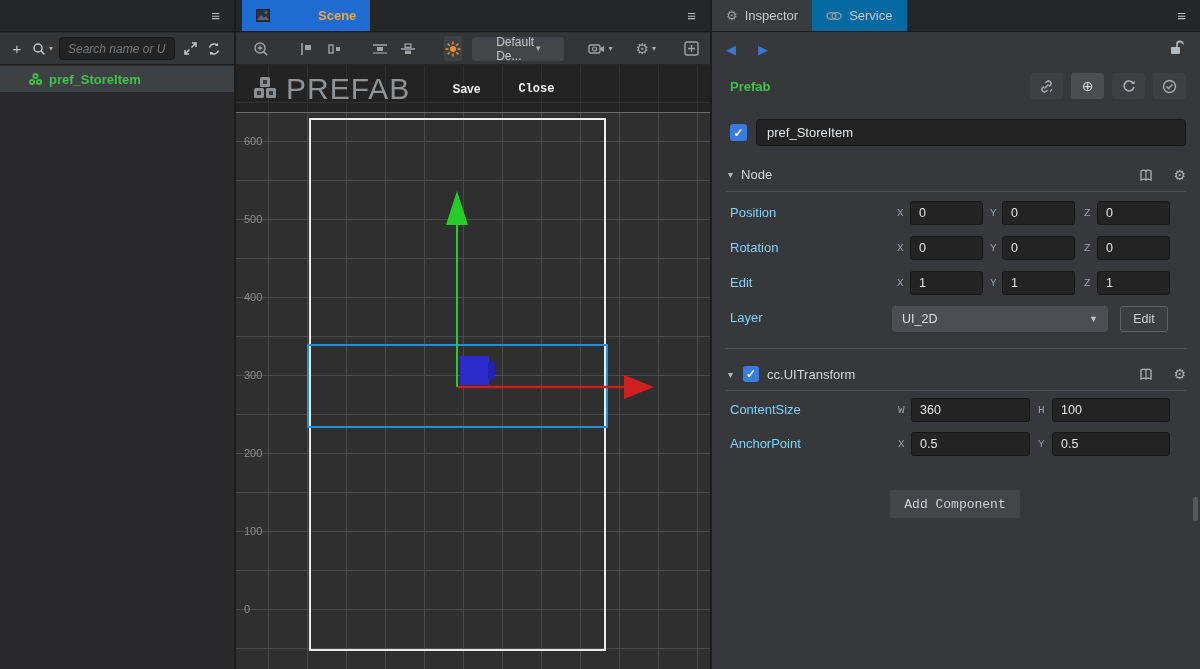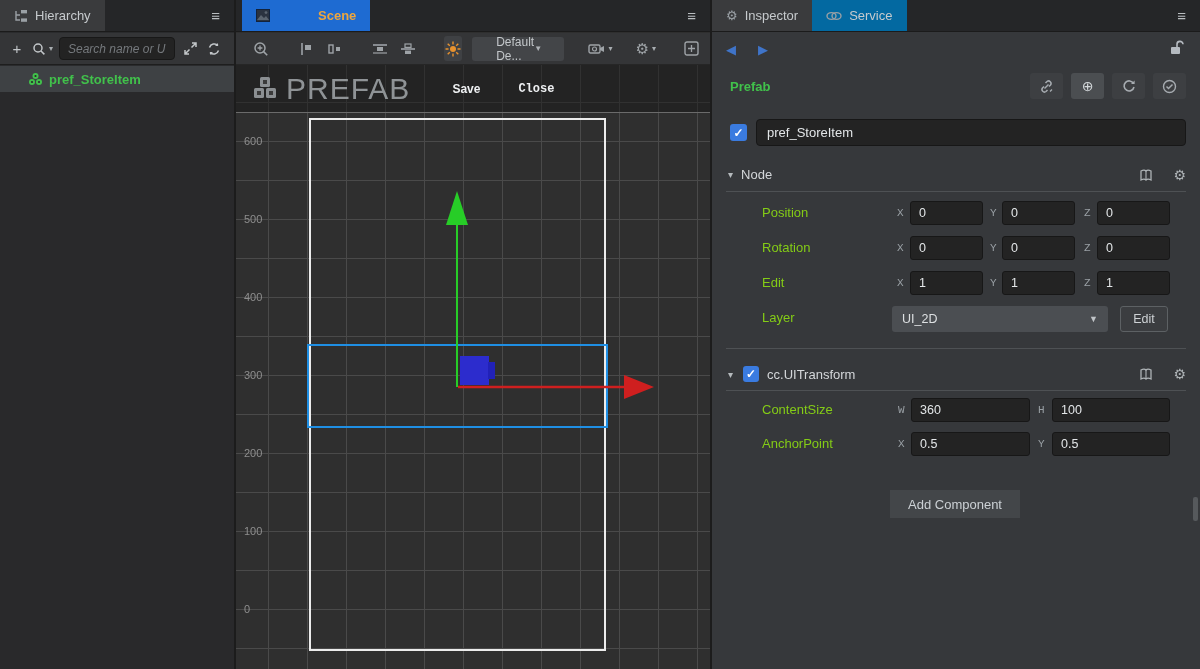--- a/index.html
+++ b/index.html
@@ -48,48 +48,38 @@
   .nav-arrow{font-size:13px;color:#3f74c9;}
   .prefab-label{color:#41c14b;font-size:13px;font-weight:bold;}
   .pf-btn{width:33px;height:26px;border-radius:3px;background:#3d3f42;display:flex;align-items:center;justify-content:center;color:#a6abb0;font-size:14px;}
   .pf-btn.active{background:#4b4e51;color:#d3d7da;}
   .checkbox{width:17px;height:17px;background:#3a7be0;border-radius:3px;color:#fff;font-size:12px;display:flex;align-items:center;justify-content:center;font-weight:bold;}
   .name-input{position:absolute;left:44px;right:14px;height:27px;background:#232323;border:1px solid #171717;border-radius:4px;color:#e3e6e8;font-size:13px;padding:0 10px;outline:none;}
   .sec-caret{font-size:10px;color:#b5babd;}
   .sec-title{font-size:13px;color:#d4d7da;margin-left:8px;}
   .sec-icons{position:absolute;right:14px;display:flex;gap:20px;color:#aeb3b6;font-size:14px;}
   .hr{position:absolute;left:14px;right:14px;height:1px;background:#4e5154;}
-  .prop-label{position:absolute;left:50px;font-size:13px;color:#84cc16;line-height:24px;}
+  .prop-label{position:absolute;left:18px;font-size:13px;color:#7dd3fc;line-height:24px;}
   .axis{position:absolute;font-size:11px;color:#9aa0a5;line-height:24px;font-family:"Liberation Mono",monospace;}
   .num-input{position:absolute;height:24px;background:#232323;border:1px solid #171717;border-radius:3px;color:#e3e6e8;font-size:12.5px;padding:0 8px;outline:none;width:73px;}
   .layer-select{position:absolute;left:180px;width:216px;height:26px;background:#4b4e52;border-radius:3px;display:flex;align-items:center;padding:0 10px;color:#dde0e2;font-size:12.5px;}
   .layer-select .caret{margin-left:auto;font-size:9px;color:#c0c4c8;}
   .edit-btn{position:absolute;left:408px;width:48px;height:26px;background:#3b3d40;border:1px solid #5d6164;border-radius:3px;color:#ced2d5;font-size:12.5px;display:flex;align-items:center;justify-content:center;}
-  .add-btn{position:absolute;left:178px;top:490px;width:130px;height:28px;background:#434649;border-radius:0;color:#ccd1d5;font-size:13px;display:flex;align-items:center;justify-content:center;}
+  .add-btn{position:absolute;left:178px;top:490px;width:130px;height:28px;background:#434649;border-radius:0;color:#ccd1d5;font-size:13px;display:flex;align-items:center;justify-content:center;font-family:Liberation Mono, monospace;}
   .row{position:absolute;left:0;right:0;height:26px;}
   .scroll-thumb{position:absolute;right:2px;top:497px;width:5px;height:24px;border-radius:2px;background:#56595c;}
   .lock{color:#b5bac0;}
 </style>
 </head>
 <body>
 
 <div id="app">
 
   <div id="hierarchy" class="panel">
     <div class="tabbar">
-      <div class="tab selected">
-        <span class="icon">
-          <svg width="14" height="14" viewBox="0 0 14 14">
-              <path d="M2 2v9h4M2 6h4" stroke="#9aa0a5" fill="none" stroke-width="1.4"></path>
-              <rect x="7" y="1" width="6" height="3.4" fill="#9aa0a5"></rect>
-              <rect x="7" y="9.4" width="6" height="3.4" fill="#9aa0a5"></rect>
-            </svg>
-        </span>
-        <span>Hierarchy</span>
-      </div>
       <div class="tabbar-menu">≡</div>
     </div>
     <div class="h-toolbar">
       <div class="tool-btn">+</div>
       <div class="tool-btn">
         <span class="icon">
           <svg width="14" height="14" viewBox="0 0 14 14">
               <circle cx="6" cy="6" r="4" stroke="#c2c6c9" fill="none" stroke-width="1.5"></circle>
               <path d="M9 9l3.4 3.4" stroke="#c2c6c9" stroke-width="1.5"></path>
             </svg>

